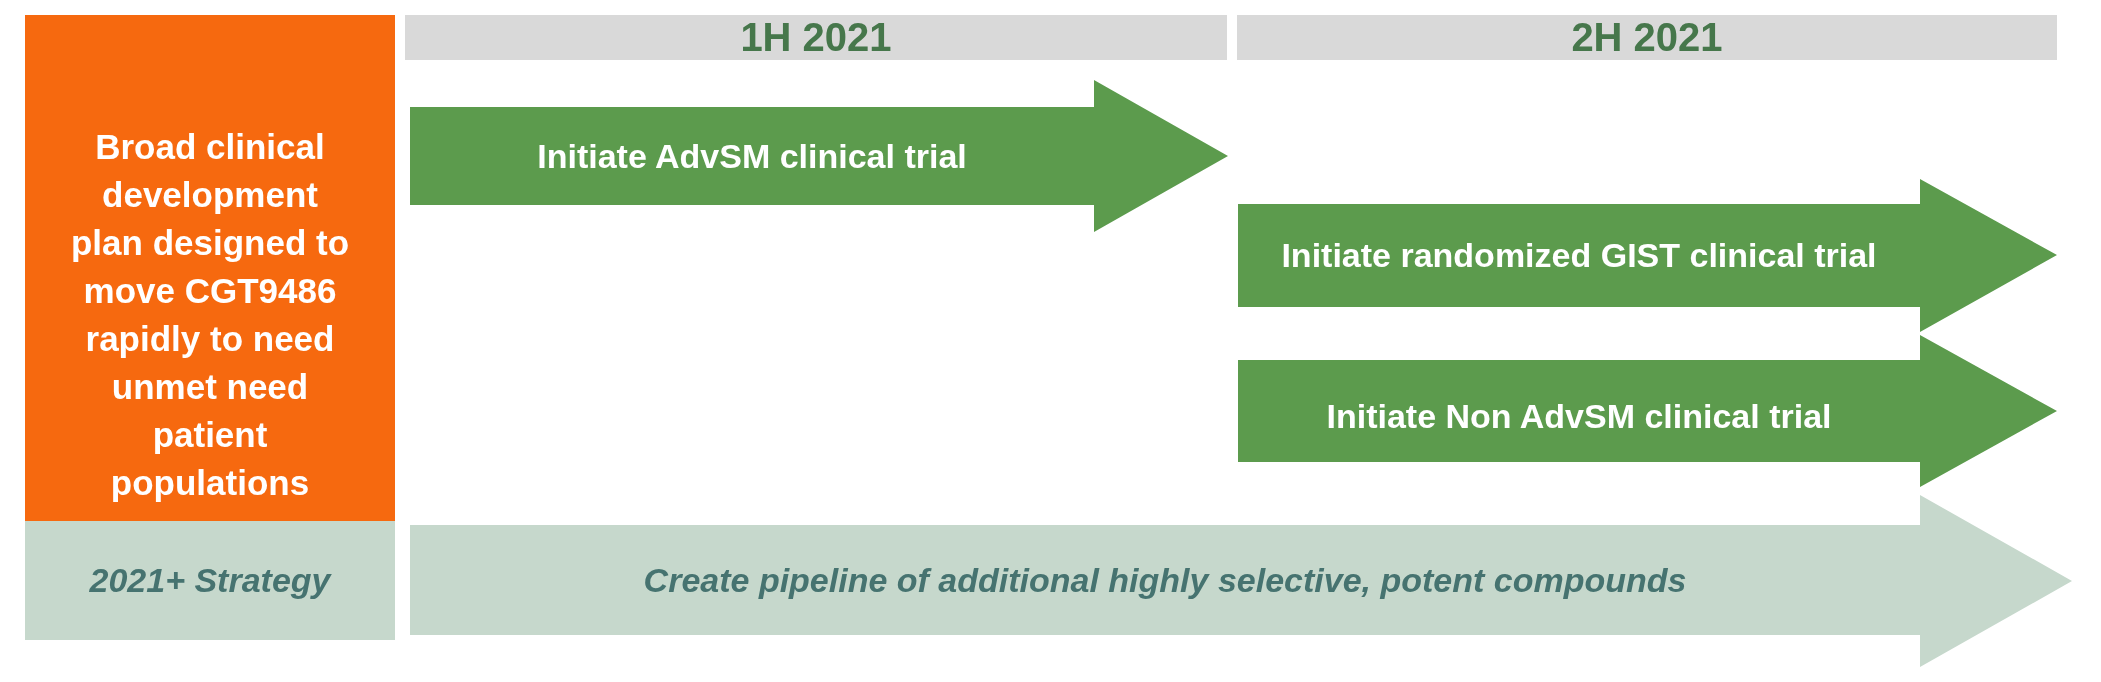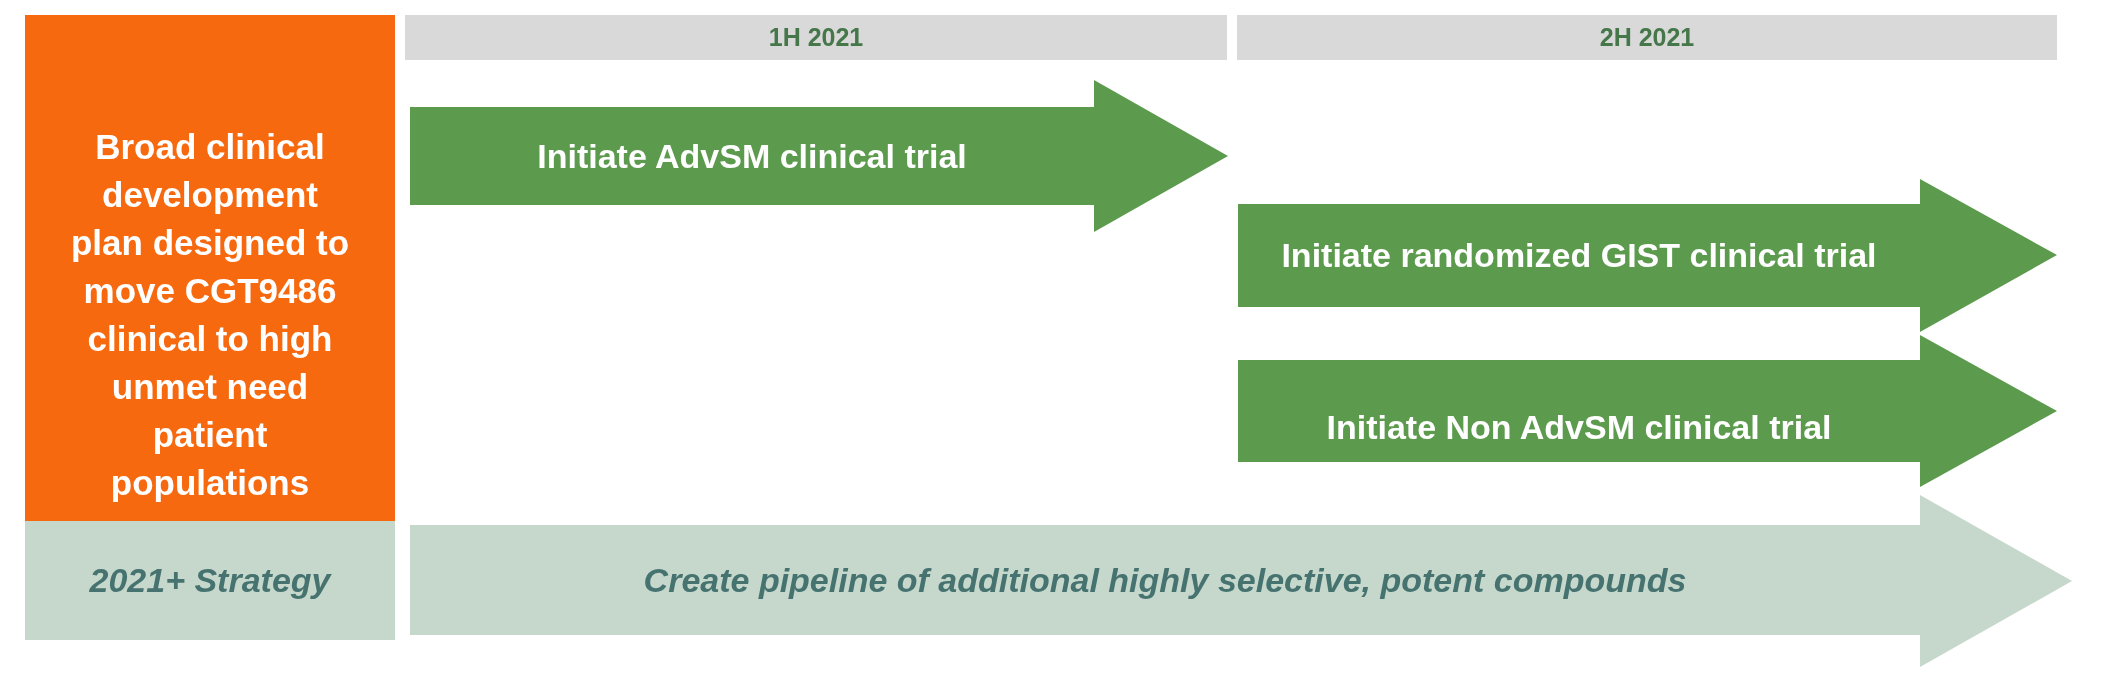--- a/index.html
+++ b/index.html
@@ -39,21 +39,21 @@
   
   .period-bar{
     position:absolute;
     top:15px;
     height:45px;
     background:var(--bar-gray);
     color:var(--header-green);
     display:flex;
     align-items:center;
     justify-content:center;
-    font-size:25px;
+    font-size:40px;
     font-weight:600;
   }
   .period-1{left:405px;width:822px;}
   .period-2{left:1237px;width:820px;text-align:center;}
   
   .arrow{
     position:absolute;
     background:var(--green);
   }
   .arrow .arrow-label{
@@ -74,21 +74,21 @@
   .arrow-1 .arrow-label{left:0;top:27px;width:684px;height:98px;}
   .arrow-2{
     left:1238px; top:179px; width:819px; height:153px;
     clip-path:polygon(0 25px,682px 25px,682px 0,819px 76px,682px 153px,682px 128px,0 128px);
   }
   .arrow-2 .arrow-label{left:0;top:25px;width:682px;height:103px;}
   .arrow-3{
     left:1238px; top:335px; width:819px; height:152px;
     clip-path:polygon(0 25px,682px 25px,682px 0,819px 76px,682px 152px,682px 127px,0 127px);
   }
-  .arrow-3 .arrow-label{left:0;top:25px;width:682px;height:112px;margin-top:11px;}
+  .arrow-3 .arrow-label{left:0;top:25px;width:682px;height:112px;}
   
   .strategy-box{
     position:absolute;
     left:25px; top:521px;
     width:370px; height:119px;
     background:var(--sage);
     color:var(--strategy-text);
     display:flex;
     align-items:center;
     justify-content:center;
@@ -111,21 +111,21 @@
 <body>
 
 <div class="canvas">
 
   <div class="title-box">
     <div>
         <div>Broad clinical</div>
         <div>development</div>
         <div>plan designed to</div>
         <div>move CGT9486</div>
-        <div>clinical to high</div>
+        <div>rapidly to need</div>
         <div>unmet need</div>
         <div>patient</div>
         <div>populations</div>
       </div>
   </div>
 
   <div class="period-bar period-1">
     <span>1H 2021</span>
   </div>
   <div class="period-bar period-2">

